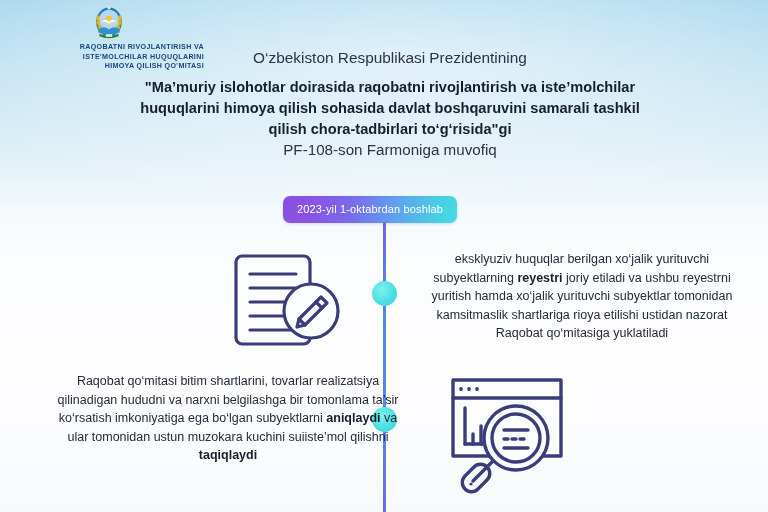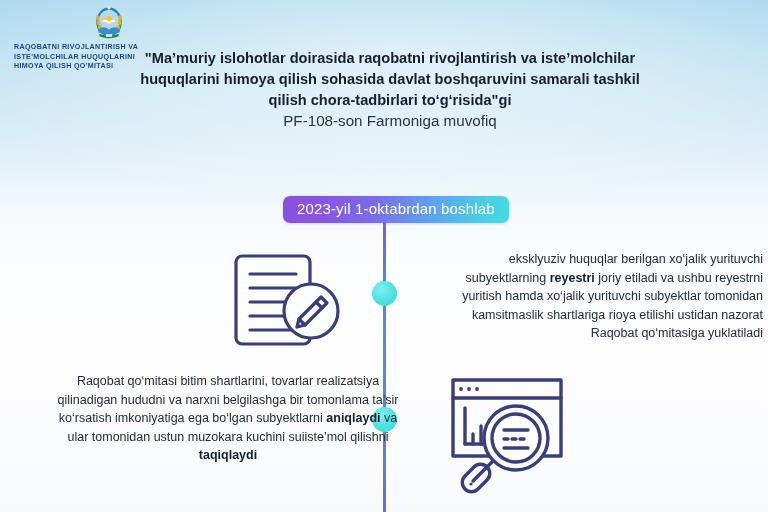--- a/index.html
+++ b/index.html
@@ -44,21 +44,21 @@
                 rgba(255,255,255,0.0) 78%);
     pointer-events: none;
   }
 
   
   #logo-block {
     position: absolute;
     left: 14px;
     top: 6px;
     width: 190px;
-    text-align: left;
+    text-align: right;
   }
   #emblem {
     display: block;
     margin: 0 auto 3px auto;
   }
   #logo-text {
     font-size: 7.1px;
     line-height: 9.6px;
     letter-spacing: 0.35px;
     font-weight: bold;
@@ -98,21 +98,21 @@
 
   
   #date-badge {
     position: absolute;
     left: 283px;
     top: 196px;
     padding: 5px 14px 6px 14px;
     border-radius: 7px;
     background: linear-gradient(100deg, #8b4fe0 0%, #8a53e4 16%, #7a6bea 40%, #5fa0f0 64%, #48cfe4 88%, #44dbe2 100%);
     color: #ffffff;
-    font-size: 15px;
+    font-size: 11px;
     line-height: 16px;
     letter-spacing: 0.15px;
     box-shadow: 0 1px 3px rgba(80,60,160,0.20);
     white-space: nowrap;
   }
 
   
   #timeline-line {
     position: absolute;
     left: 383px;
@@ -134,22 +134,21 @@
 
   
   #right-text {
     position: absolute;
     left: 413px;
     top: 250px;
     width: 338px;
     font-size: 12.5px;
     line-height: 18.6px;
     color: #232c38;
-    text-align: right;
-    margin-left: 12px;
+    text-align: center;
   }
   #right-text b { font-weight: bold; color: #16202c; }
 
   #left-text {
     position: absolute;
     left: 22px;
     top: 372px;
     width: 348px;
     font-size: 12.5px;
     line-height: 18.6px;
@@ -203,20 +202,21 @@
       <path d="M14 52 Q32 60 50 52 L50 57 Q32 64 14 57 Z" fill="#2e7d3a"></path>
       <rect x="26" y="53" width="12" height="5" fill="#ffffff" opacity="0.85"></rect>
       <ellipse cx="32" cy="3.5" rx="3" ry="3" fill="#e8e8e8"></ellipse>
     </svg>
     <div id="logo-text">RAQOBATNI RIVOJLANTIRISH VA
 ISTE'MOLCHILAR HUQUQLARINI
 HIMOYA QILISH QO'MITASI</div>
   </div>
 
   <div id="header">
+    <div id="preamble">O‘zbekiston Respublikasi Prezidentining</div>
     <div id="decree-title">"Ma’muriy islohotlar doirasida raqobatni rivojlantirish va iste’molchilar huquqlarini himoya qilish sohasida davlat boshqaruvini samarali tashkil qilish chora-tadbirlari to‘g‘risida"gi</div>
     <div id="decree-number">PF-108-son Farmoniga muvofiq</div>
   </div>
 
   <div id="date-badge">2023-yil 1-oktabrdan boshlab</div>
 
   <div id="timeline-line"></div>
   <div id="dot-1" class="timeline-dot"></div>
   <div id="dot-2" class="timeline-dot"></div>
 

